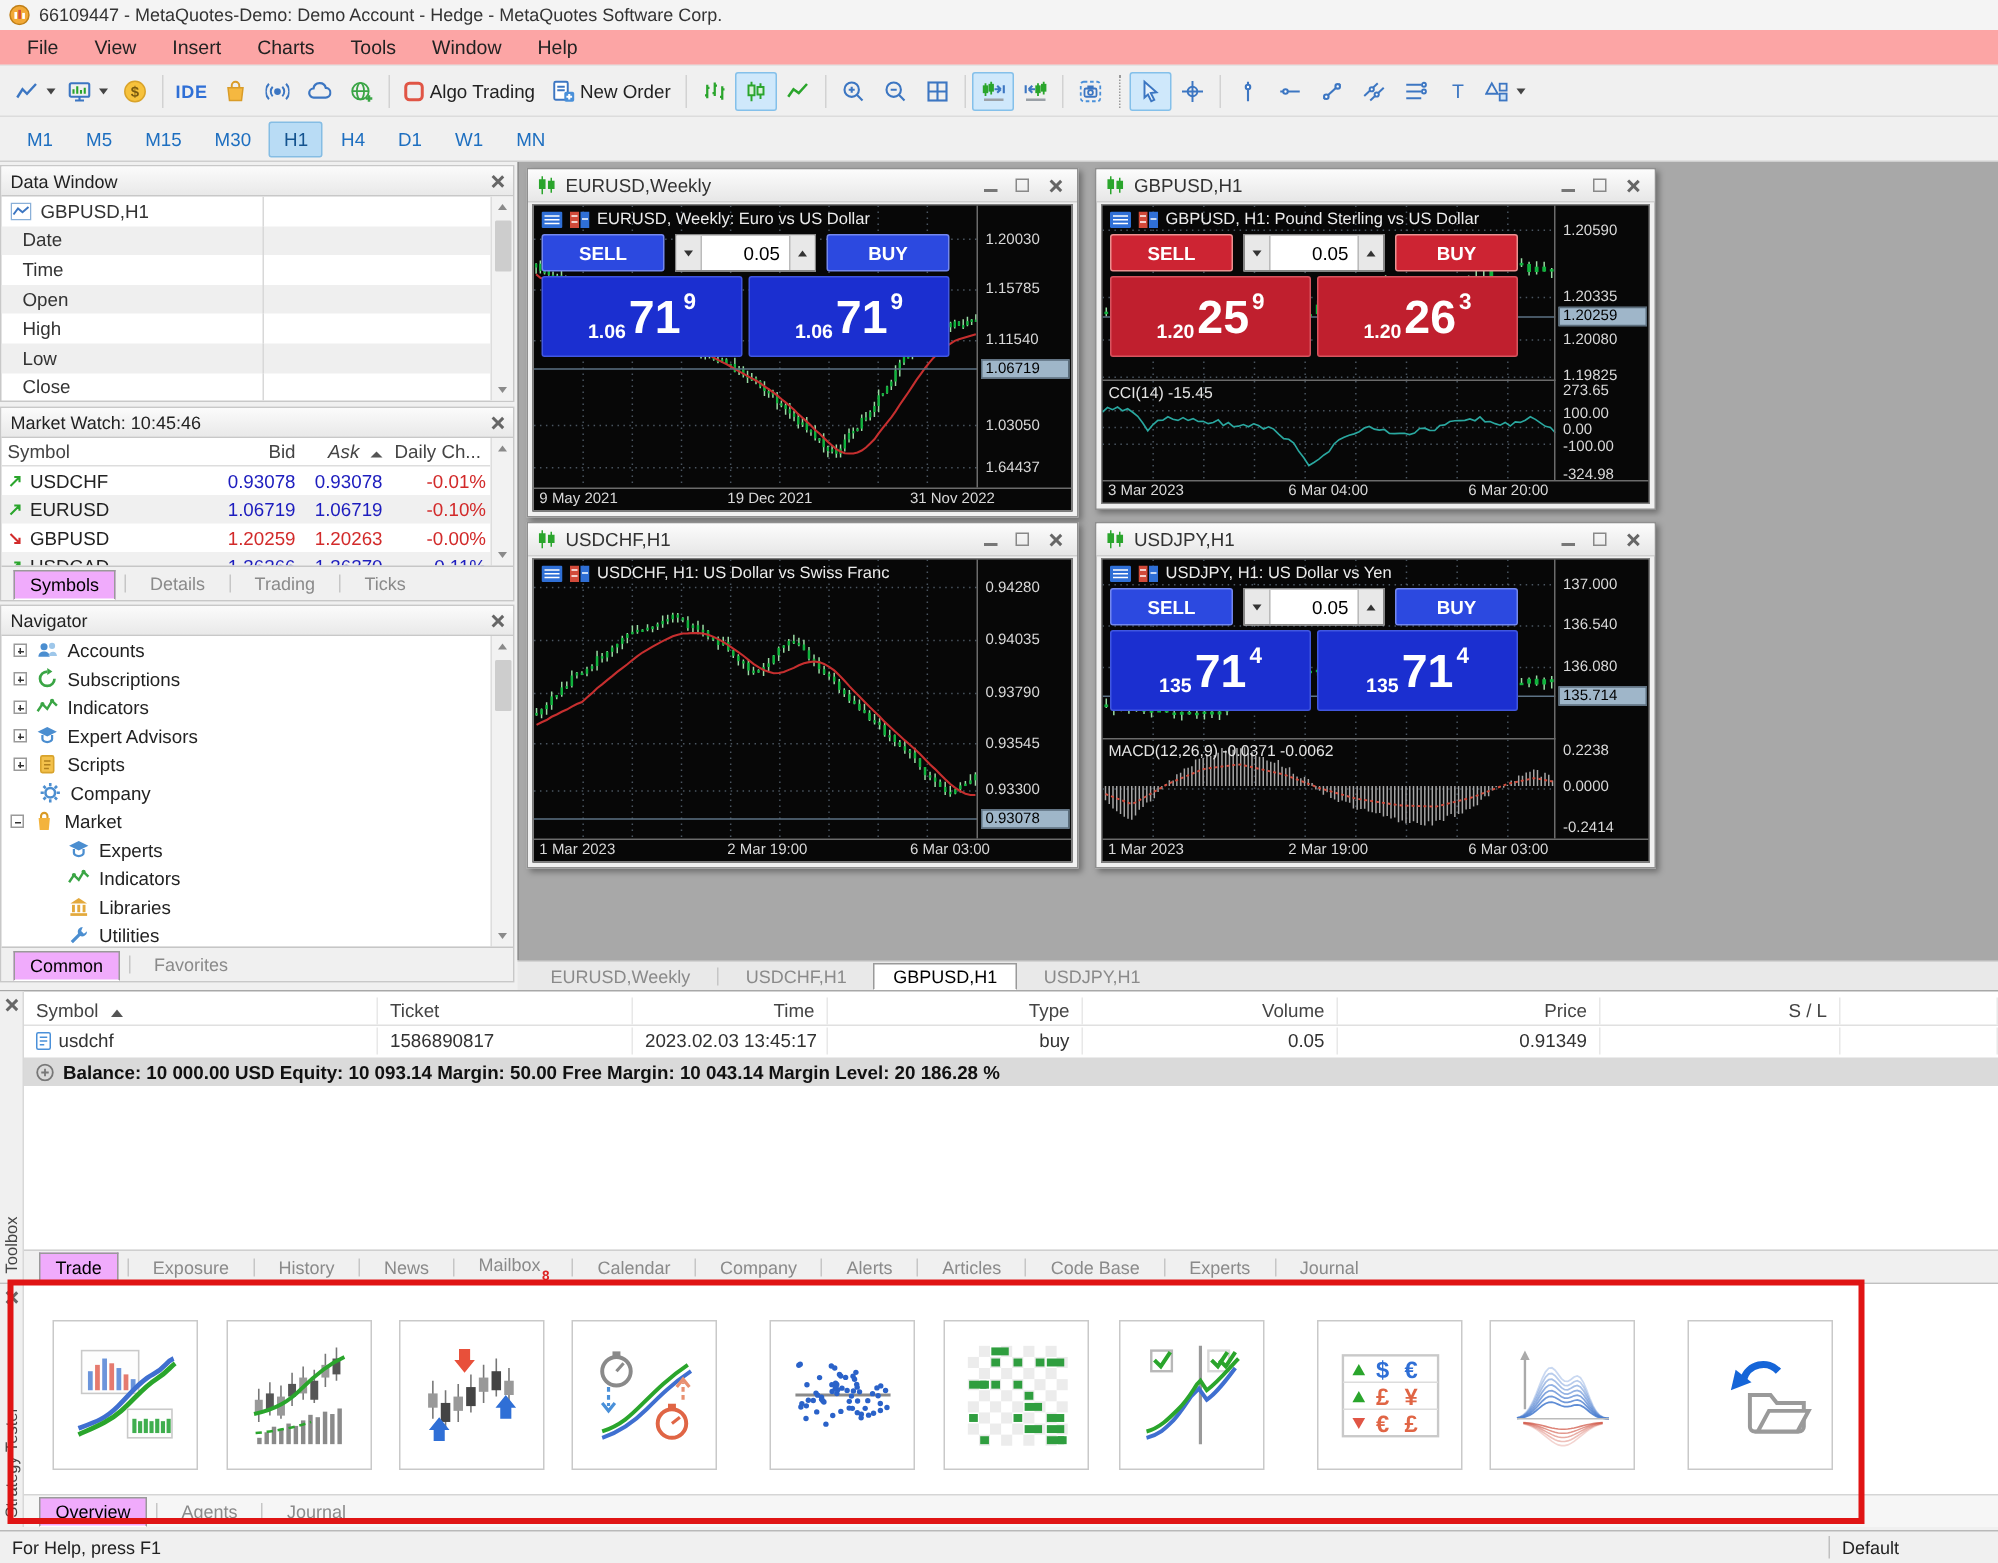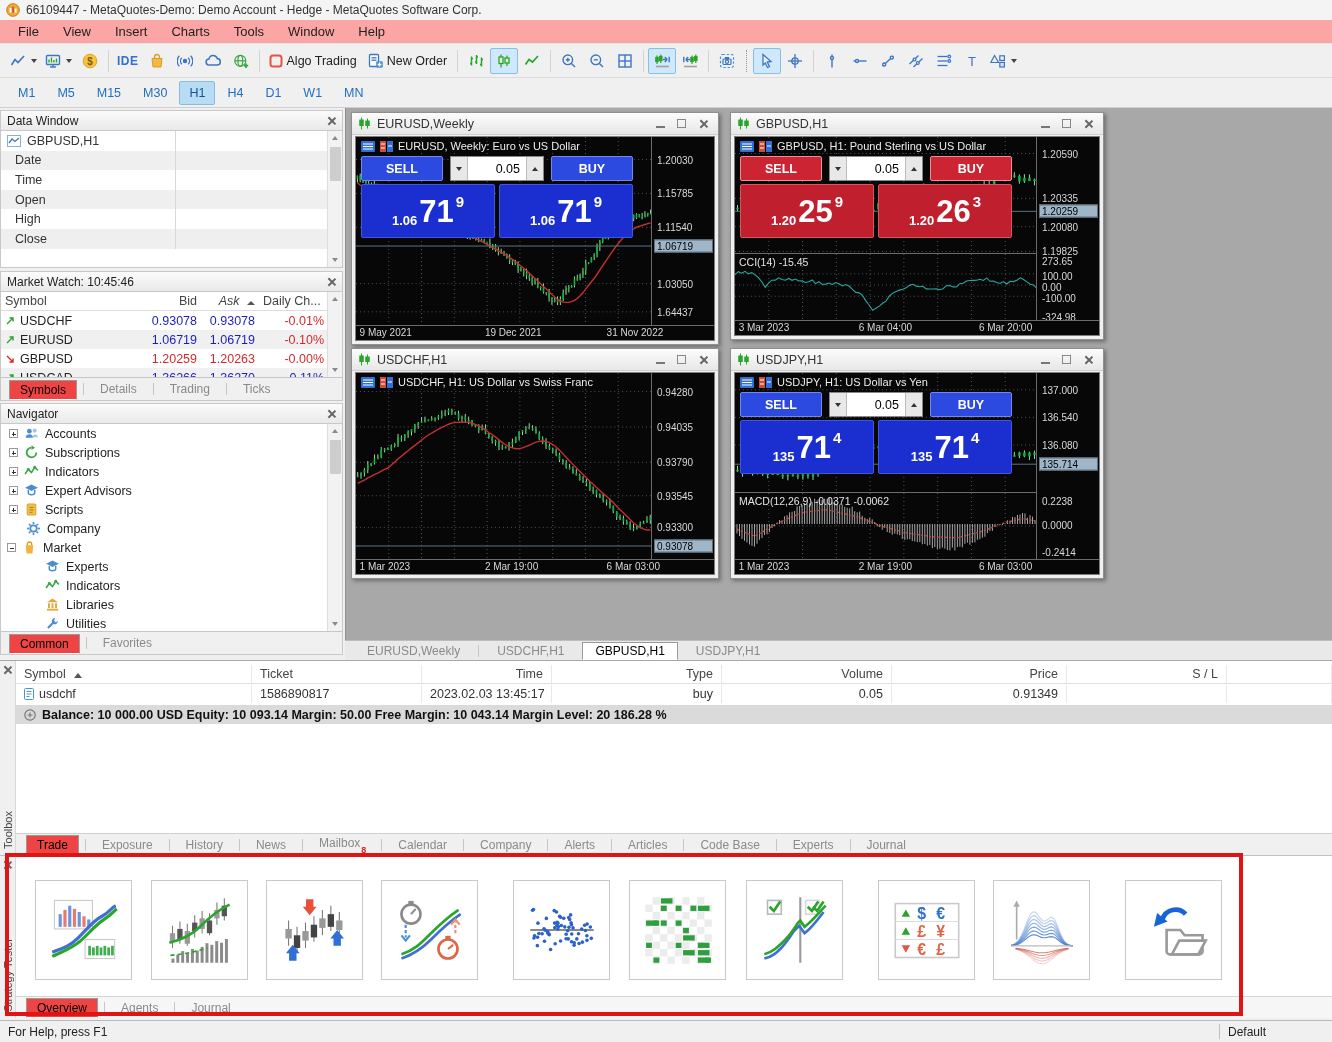--- a/index.html
+++ b/index.html
@@ -44,21 +44,21 @@
 .mwhead{color:#444;border-bottom:1px solid #ddd}
 .mwhead span{padding:0 4px}
 .mwrow span{padding:0 4px}
 .mwrow:nth-child(even){background:#f0f0f0}
 .mwrows{height:68px;overflow:hidden}
 .r{text-align:right}
 .c-blue{color:#1d1dbe}.c-red{color:#d22a2a}
 .mwsym{display:flex;align-items:center;gap:5px;color:#222}
 .ptabs{position:absolute;left:0;right:0;bottom:0;height:23px;background:#f0f0f0;border-top:1px solid #c6c6c6;display:flex;align-items:center;padding-left:8px;gap:6px}
 .ptab{font-size:12px;color:#8a8a8a;padding:2px 10px;position:relative}
-.ptab.active{background:#ef4444;border:1px solid #9a9a9a;border-bottom:1px solid #fff;color:#000;margin-bottom:-1px;z-index:2}
+.ptab.active{background:#f0abfc;border:1px solid #9a9a9a;border-bottom:1px solid #fff;color:#000;margin-bottom:-1px;z-index:2}
 .psep{width:1px;height:12px;background:#c6c6c6}
 .badge{color:#d22;font-size:9px;font-weight:bold;position:relative;top:2px;left:1px}
 #nav{top:403px;height:252px}
 .ntree{height:206px;overflow:hidden}
 .nrow{height:19px;display:flex;align-items:center;gap:6px;font-size:12.5px;color:#222}
 .ebox{width:9px;height:9px;border:1px solid #9a9a9a;background:#fff;position:relative;flex:none}
 .ebox::before{content:"";position:absolute;left:1.5px;top:3.5px;width:4px;height:1px;background:#333}
 .ebox.plus::after{content:"";position:absolute;left:3px;top:2px;width:1px;height:4px;background:#333}
 .espc{width:11px;flex:none}
 .nicon{width:15px;height:15px;flex:none}
@@ -448,20 +448,24 @@
       <div class="dwrow">
           <span class="lbl">Time</span>
           <span class="val"></span>
         </div>
       <div class="dwrow">
           <span class="lbl">Open</span>
           <span class="val"></span>
         </div>
       <div class="dwrow">
           <span class="lbl">High</span>
+          <span class="val"></span>
+        </div>
+      <div class="dwrow">
+          <span class="lbl">Low</span>
           <span class="val"></span>
         </div>
       <div class="dwrow">
           <span class="lbl">Close</span>
           <span class="val"></span>
         </div>
     </div>
     <div class="vscroll">
         <span class="sbtn">
           <i class="tri-u"></i>

